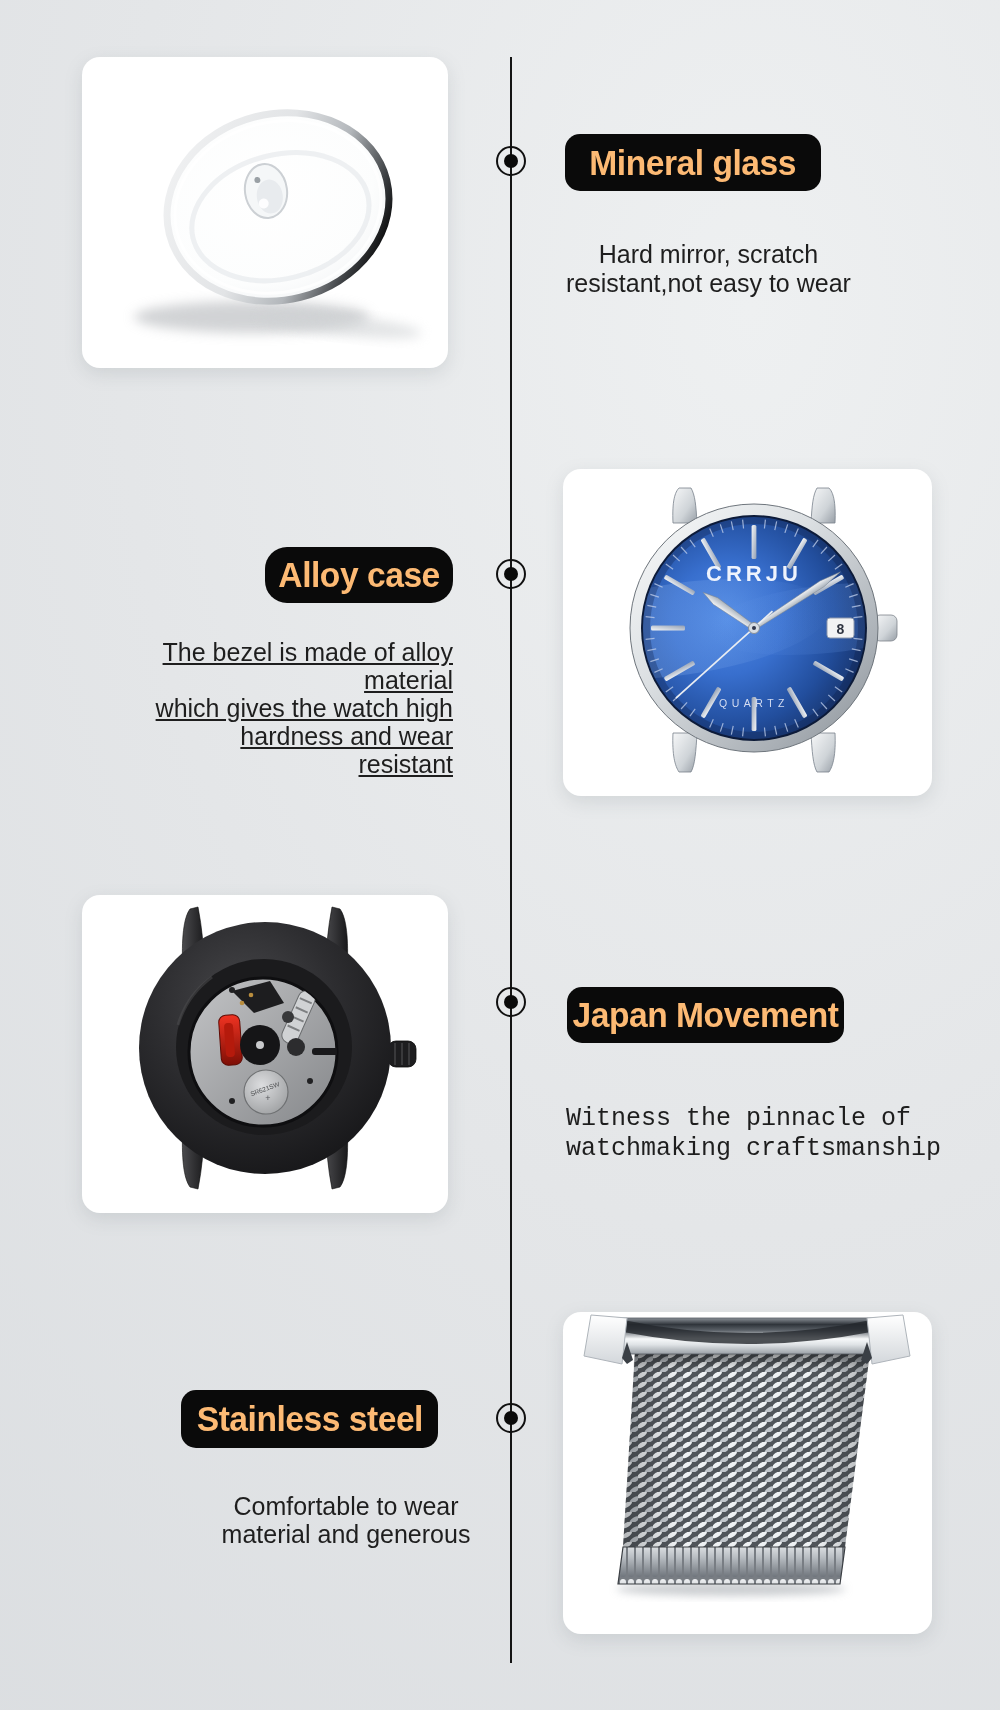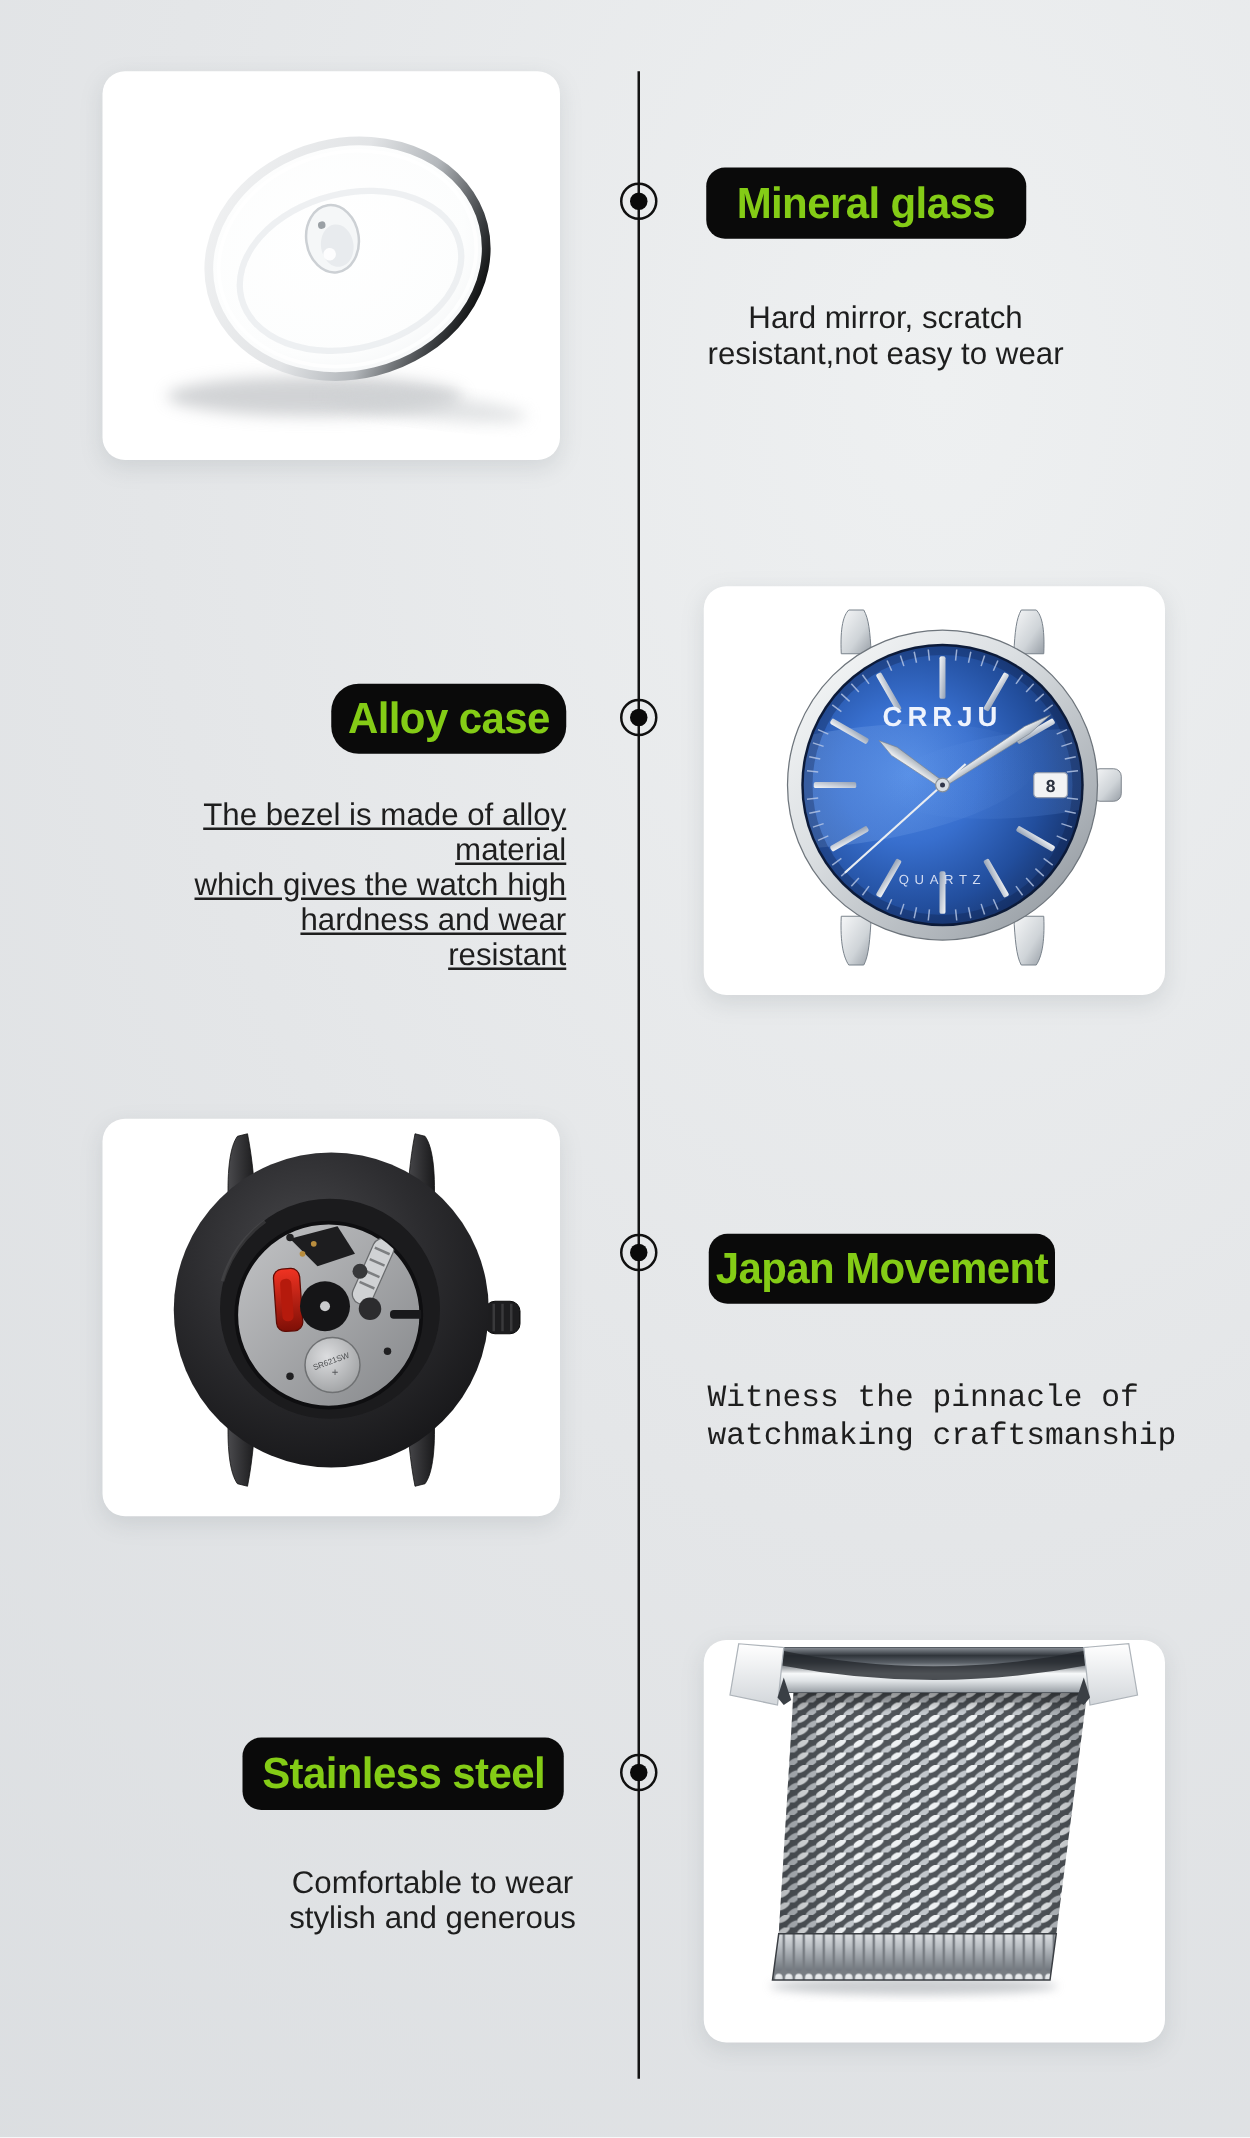--- a/index.html
+++ b/index.html
@@ -13,27 +13,27 @@
   .node::after{content:"";position:absolute;left:50%;top:50%;width:14px;height:14px;margin:-7px 0 0 -7px;background:#0a0a0a;border-radius:50%;}
   .n1{left:496px;top:146px;} .n2{left:496px;top:559px;} .n3{left:496px;top:987px;} .n4{left:496px;top:1403px;}
 
   .card{position:absolute;background:#ffffff;border-radius:18px;box-shadow:0 6px 18px rgba(110,120,130,.18);}
   .card svg{display:block;width:100%;height:100%;border-radius:18px;}
   .card-glass{left:82px;top:57px;width:366px;height:311px;}
   .card-watch{left:563px;top:469px;width:369px;height:327px;}
   .card-move{left:82px;top:895px;width:366px;height:318px;}
   .card-mesh{left:563px;top:1312px;width:369px;height:322px;}
 
-  .banner{position:absolute;background:#0a0a0a;border-radius:15px;color:#84cc16;
+  .banner{position:absolute;background:#0a0a0a;border-radius:15px;color:#fdba74;
     display:flex;align-items:center;justify-content:center;font-weight:bold;font-size:35px;}
   .banner>span{display:inline-block;transform:scaleX(.96);letter-spacing:-.5px;white-space:nowrap;}
   .b1{left:565px;top:134px;width:256px;height:57px;}
   .b2{left:265px;top:547px;width:188px;height:56px;border-radius:22px;}
   .b3{left:567px;top:987px;width:277px;height:56px;text-align:center;}
-  .b4{left:194px;top:1390px;width:257px;height:58px;}
+  .b4{left:181px;top:1390px;width:257px;height:58px;}
 
   .desc{position:absolute;font-size:25px;line-height:29px;color:#1e1e1e;}
   .d1{left:566px;top:240px;text-align:center;}
   .d2{left:120px;top:638px;width:333px;text-align:right;line-height:28px;text-decoration:underline;}
   .d3{left:566px;top:1104px;text-align:left;line-height:30px;font-family:Liberation Mono, monospace;}
   .d4{left:201px;top:1492px;width:290px;text-align:center;line-height:28px;}
 </style>
 </head>
 <body>
 
@@ -313,21 +313,21 @@
   <div class="desc d3">
     <div>Witness the pinnacle of</div>
     <div>watchmaking craftsmanship</div>
   </div>
 
   <div class="banner b4">
     <span>Stainless steel</span>
   </div>
   <div class="desc d4">
     <div>Comfortable to wear</div>
-    <div>stylish and generous</div>
+    <div>material and generous</div>
   </div>
   <div class="card card-mesh">
     <svg viewBox="0 0 369 322">
       <defs>
         <linearGradient id="barG" x1="0" y1="0" x2="0" y2="1">
           <stop offset="0%" stop-color="#8a9097"></stop>
             <stop offset="18%" stop-color="#30353b"></stop>
           <stop offset="34%" stop-color="#5a6067"></stop>
             <stop offset="58%" stop-color="#f7f9fa"></stop>
           <stop offset="74%" stop-color="#dfe3e6"></stop>

